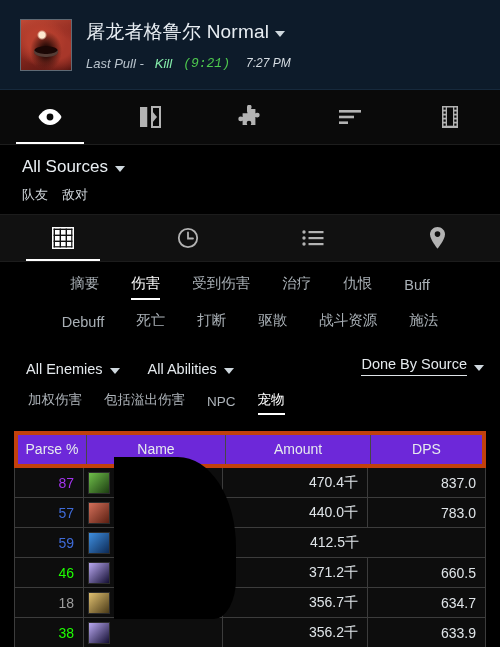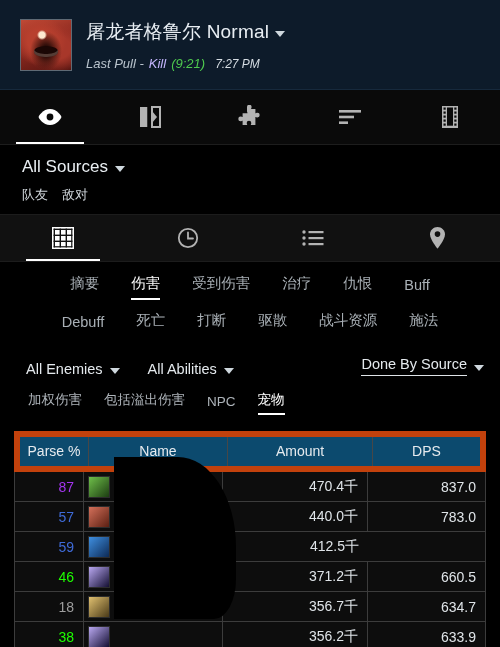--- a/index.html
+++ b/index.html
@@ -51,24 +51,24 @@
     width: 0; height: 0;
     border-left: 5px solid transparent;
     border-right: 5px solid transparent;
     border-top: 6px solid #cfd8de;
     position: relative; top: 2px;
   }
   .boss-sub {
     margin-top: 11px;
     font-size: 13px; color: #b9c4cd;
     font-style: italic;
-    display: flex; align-items: flex-end; gap: 5px;
-  }
-  .kill { color: #c4b5fd; }
-  .paren { color: #4ec94e; font-style: italic; }
+    display: flex; align-items: flex-start; gap: 11px;
+  }
+  .kill { color: #86efac; }
+  .paren { color: #4ec94e; font-style: italic; font-family: Liberation Mono, monospace; }
   .time { color: #d6dde3; font-size: 12px; font-style: italic; margin-left: 5px; }
 
   
   .iconbar {
     height: 55px;
     background: #0a0a0a;
     display: flex;
     align-items: center;
     border-bottom: 1px solid #1d1d1d;
   }
@@ -137,22 +137,22 @@
   .chip.active { color: #fff; }
   .chip.active::after {
     content: ""; position: absolute; left: 0; right: 0; bottom: 0;
     height: 2px; background: #fff;
   }
 
   
   .table { margin: 6px 14px 0 14px; position: relative; }
   .thead, .trow { display: flex; }
   .thead {
-    background: #0c4a6e;
-    border: 6px solid #c2410c;
+    background: #6d28d9;
+    border: 4px solid #c2410c;
   }
   .th {
     font-size: 14px; color: #e6eaee; text-align: center;
     padding: 6px 0 7px; border-right: 1px solid #474747;
   }
   .th:last-child { border-right: none; }
   .c-parse { width: 69px; flex: 0 0 69px; }
   .c-name  { width: 139px; flex: 0 0 139px; }
   .c-amt   { width: 145px; flex: 0 0 145px; }
   .c-dps   { flex: 1 1 auto; }

